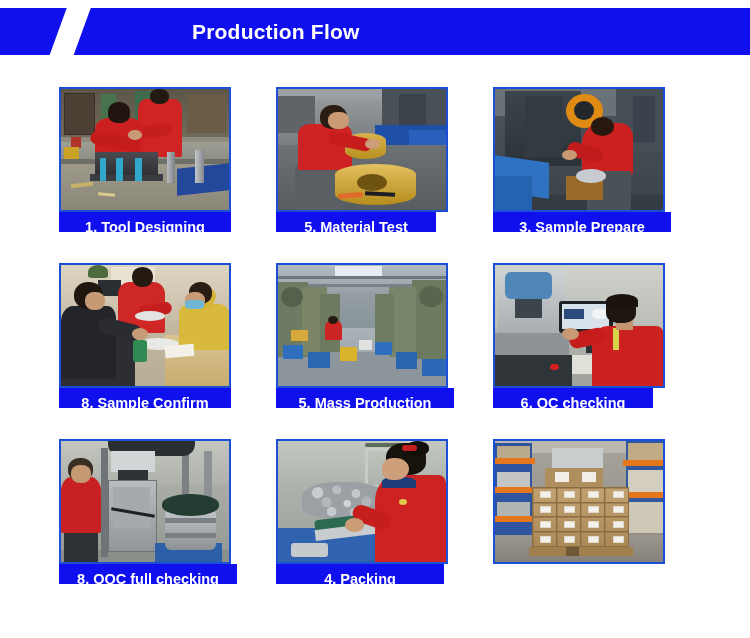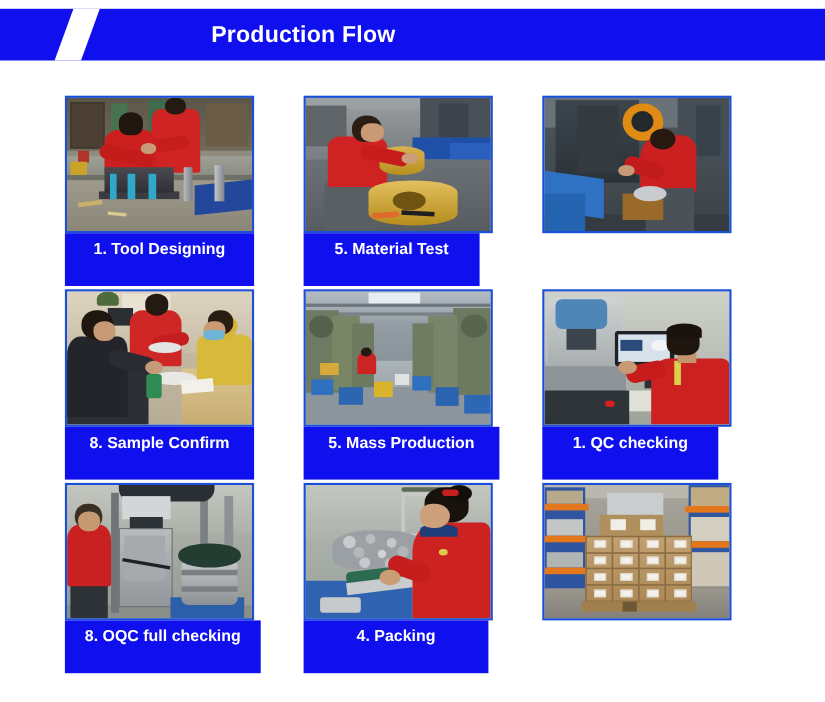--- a/index.html
+++ b/index.html
@@ -43,21 +43,21 @@
   .photo{
     position:relative;
     width:172px;height:125px;
     box-sizing:border-box;
     border:2px solid #1a4fd6;
     overflow:hidden;
     background:#6d7b84;
   }
   .caption{
     position:absolute;left:0;top:125px;
-    height:48px;line-height:31px;
+    height:20px;line-height:31px;
     background:#1010ee;color:#ffffff;
     font-size:14.5px;font-weight:bold;
     text-align:center;white-space:nowrap;
     box-sizing:border-box;
     overflow:visible;
   }
   .cap-w-full{width:172px;}
   .cap-w-narrow{width:160px;}
   .cap-w-wide{width:178px;}
   .cap-w-mid{width:168px;}
@@ -390,20 +390,21 @@
         <div class="layer man"></div>
           <div class="layer head"></div>
         <div class="layer pants"></div>
         <div class="layer arm"></div>
           <div class="layer hand"></div>
         <div class="layer blue"></div>
           <div class="layer blue2"></div>
         <div class="layer bin"></div>
           <div class="layer bowl"></div>
       </div>
+      <div class="caption cap-w-wide">3. Sample Prepare</div>
     </div>
 
     <div class="card">
       <div class="photo s4">
         <div class="layer wall"></div>
           <div class="layer win"></div>
         <div class="layer plant"></div>
           <div class="layer mon"></div>
         <div class="layer deskR"></div>
           <div class="layer deskL"></div>
@@ -475,21 +476,21 @@
           <div class="layer scrr"></div>
         <div class="layer kbd"></div>
         <div class="layer body"></div>
           <div class="layer lany"></div>
         <div class="layer neck"></div>
           <div class="layer head"></div>
           <div class="layer cap"></div>
         <div class="layer arm"></div>
           <div class="layer hand"></div>
       </div>
-      <div class="caption cap-w-narrow">1. QC checking</div>
+      <div class="caption cap-w-narrow">6. QC checking</div>
     </div>
 
     <div class="card">
       <div class="photo s7">
         <div class="layer wall"></div>
           <div class="layer floor"></div>
         <div class="layer col3"></div>
           <div class="layer col2"></div>
           <div class="layer col1"></div>
         <div class="layer top"></div>

